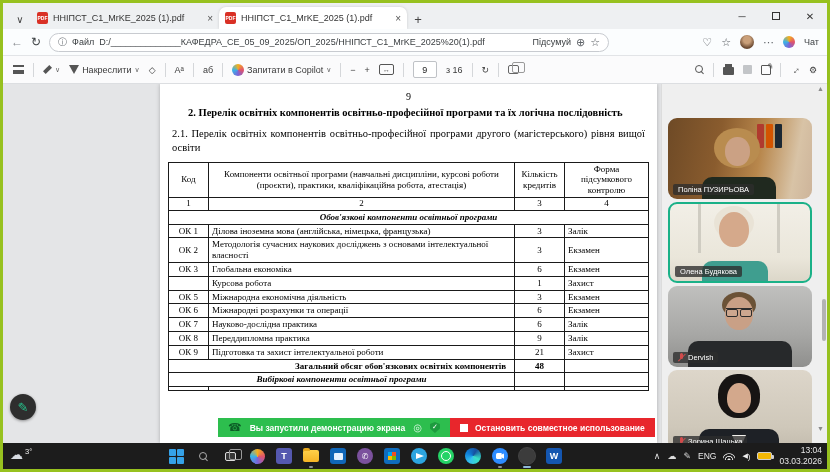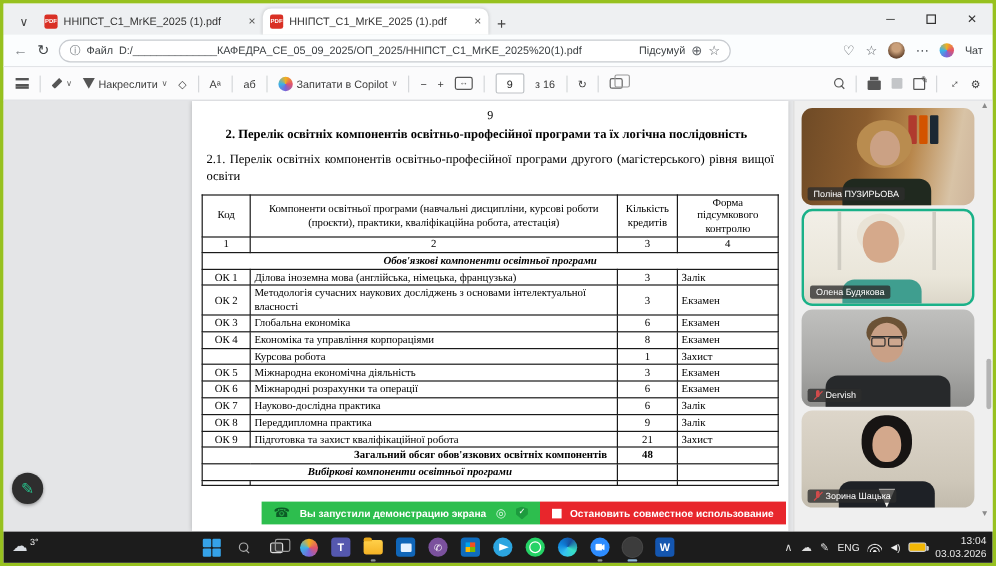--- a/index.html
+++ b/index.html
@@ -91,21 +91,21 @@
   .tile { position:relative; width:144px; height:81px; border-radius:9px; overflow:hidden; margin-bottom:3px; background:#333; }
   .tile.active { border:2px solid #1ab188; }
   .face { position:absolute; border-radius:50% 50% 46% 46%; background:#c9a086; }
   .hair { position:absolute; border-radius:50%; }
   .torso { position:absolute; border-radius:10px 10px 0 0; }
   .namelab { position:absolute; left:5px; bottom:4px; background:rgba(45,45,45,.78); color:#fff; font-size:7.5px; padding:1px 5px; border-radius:2px; display:flex; align-items:center; gap:3px; white-space:nowrap; }
   .micoff { position:relative; width:7px; height:9px; }
   .micoff::before { content:""; position:absolute; left:2px; top:0; width:3px; height:6px; border-radius:2px; background:#d04b4b; }
   .micoff::after { content:""; position:absolute; left:-1px; top:4px; width:10px; height:1.3px; background:#d04b4b; transform:rotate(-45deg); }
   
-  .bg1 { background:linear-gradient(100deg,#6e4a26 0%,#8a5c2e 35%,#b8874c 62%,#d8c3a6 86%,#cdb49a 100%); }
+  .bg1 { background:linear-gradient(100deg,#6e4a26 0%,#8a5c2e 35%,#b8874c 62%,#d8c3a6 86%,#cdb49a 100%);margin-top:28px; }
   .binders { position:absolute; right:30px; top:6px; display:flex; gap:2px; }
   .binders i { width:7px; height:24px; border-radius:1px; }
   .b1{background:#b03a2e;} .b2{background:#d35400;} .b3{background:#1c2833;}
   .hr1 { width:46px; height:40px; left:46px; top:10px; background:#b98c4f; }
   .f1b { width:25px; height:29px; left:57px; top:19px; border-radius:48%; background:#cba184; position:absolute; }
   .t1 { width:74px; height:26px; left:34px; bottom:-4px; background:#20291f; }
   
   .bg2 { background:linear-gradient(180deg,#f2efe7 0%,#eae6da 70%,#dcd7c9 100%); }
   .winline { position:absolute; top:0; bottom:28px; width:3px; background:#cfccc2; }
   .hr2 { width:40px; height:34px; left:44px; top:2px; background:#e9e3d6; }
@@ -324,26 +324,20 @@
                 <td class="cell-credits">3</td>
                 <td class="cell-form">Екзамен</td>
               </tr>
               <tr>
                 <td class="cell-code">ОК 3</td>
                 <td class="cell-name">Глобальна економіка</td>
                 <td class="cell-credits">6</td>
                 <td class="cell-form">Екзамен</td>
               </tr>
               <tr>
-                <td class="cell-code">ОК 4</td>
-                <td class="cell-name">Економіка та управління корпораціями</td>
-                <td class="cell-credits">8</td>
-                <td class="cell-form">Екзамен</td>
-              </tr>
-              <tr>
                 <td class="cell-code"></td>
                 <td class="cell-name">Курсова робота</td>
                 <td class="cell-credits">1</td>
                 <td class="cell-form">Захист</td>
               </tr>
               <tr>
                 <td class="cell-code">ОК 5</td>
                 <td class="cell-name">Міжнародна економічна діяльність</td>
                 <td class="cell-credits">3</td>
                 <td class="cell-form">Екзамен</td>
@@ -361,21 +355,21 @@
                 <td class="cell-form">Залік</td>
               </tr>
               <tr>
                 <td class="cell-code">ОК 8</td>
                 <td class="cell-name">Переддипломна практика</td>
                 <td class="cell-credits">9</td>
                 <td class="cell-form">Залік</td>
               </tr>
               <tr>
                 <td class="cell-code">ОК 9</td>
-                <td class="cell-name">Підготовка та захист кваліфікаційної робота</td>
+                <td class="cell-name">Підготовка та захист інтелектуальної роботи</td>
                 <td class="cell-credits">21</td>
                 <td class="cell-form">Захист</td>
               </tr>
             </tbody>
           <tbody>
             <tr>
               <td class="totlab" colspan="2">Загальний обсяг обов'язкових освітніх компонентів</td>
               <td class="totval">48</td>
               <td></td>
             </tr>

